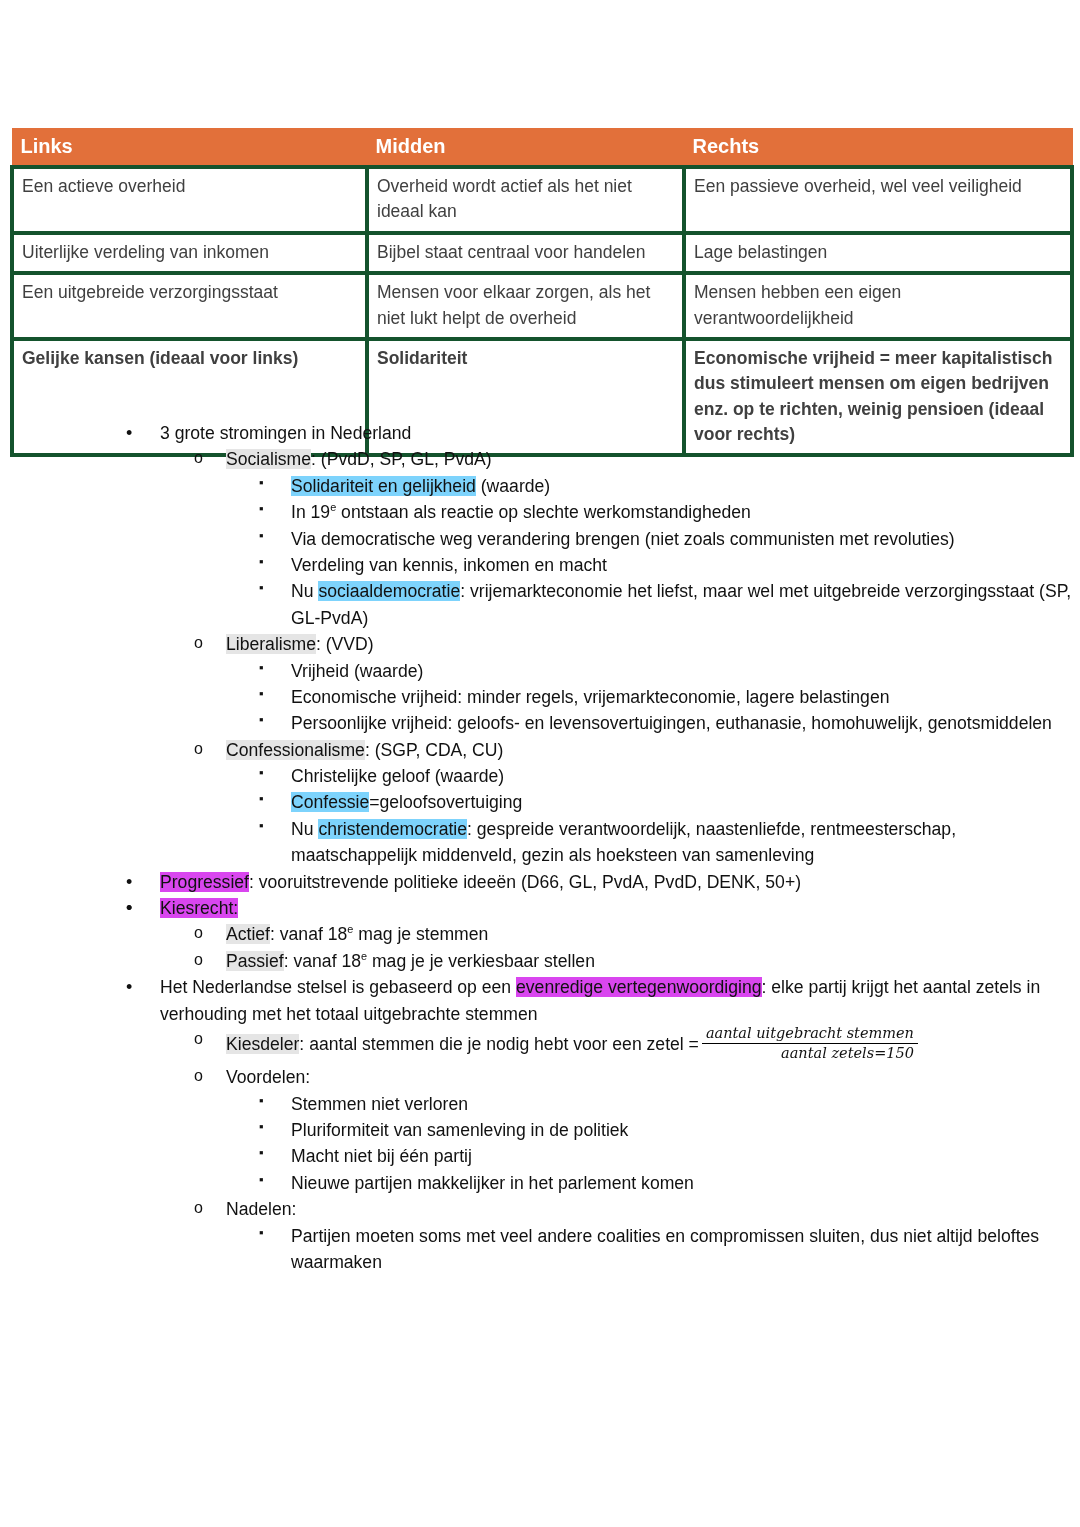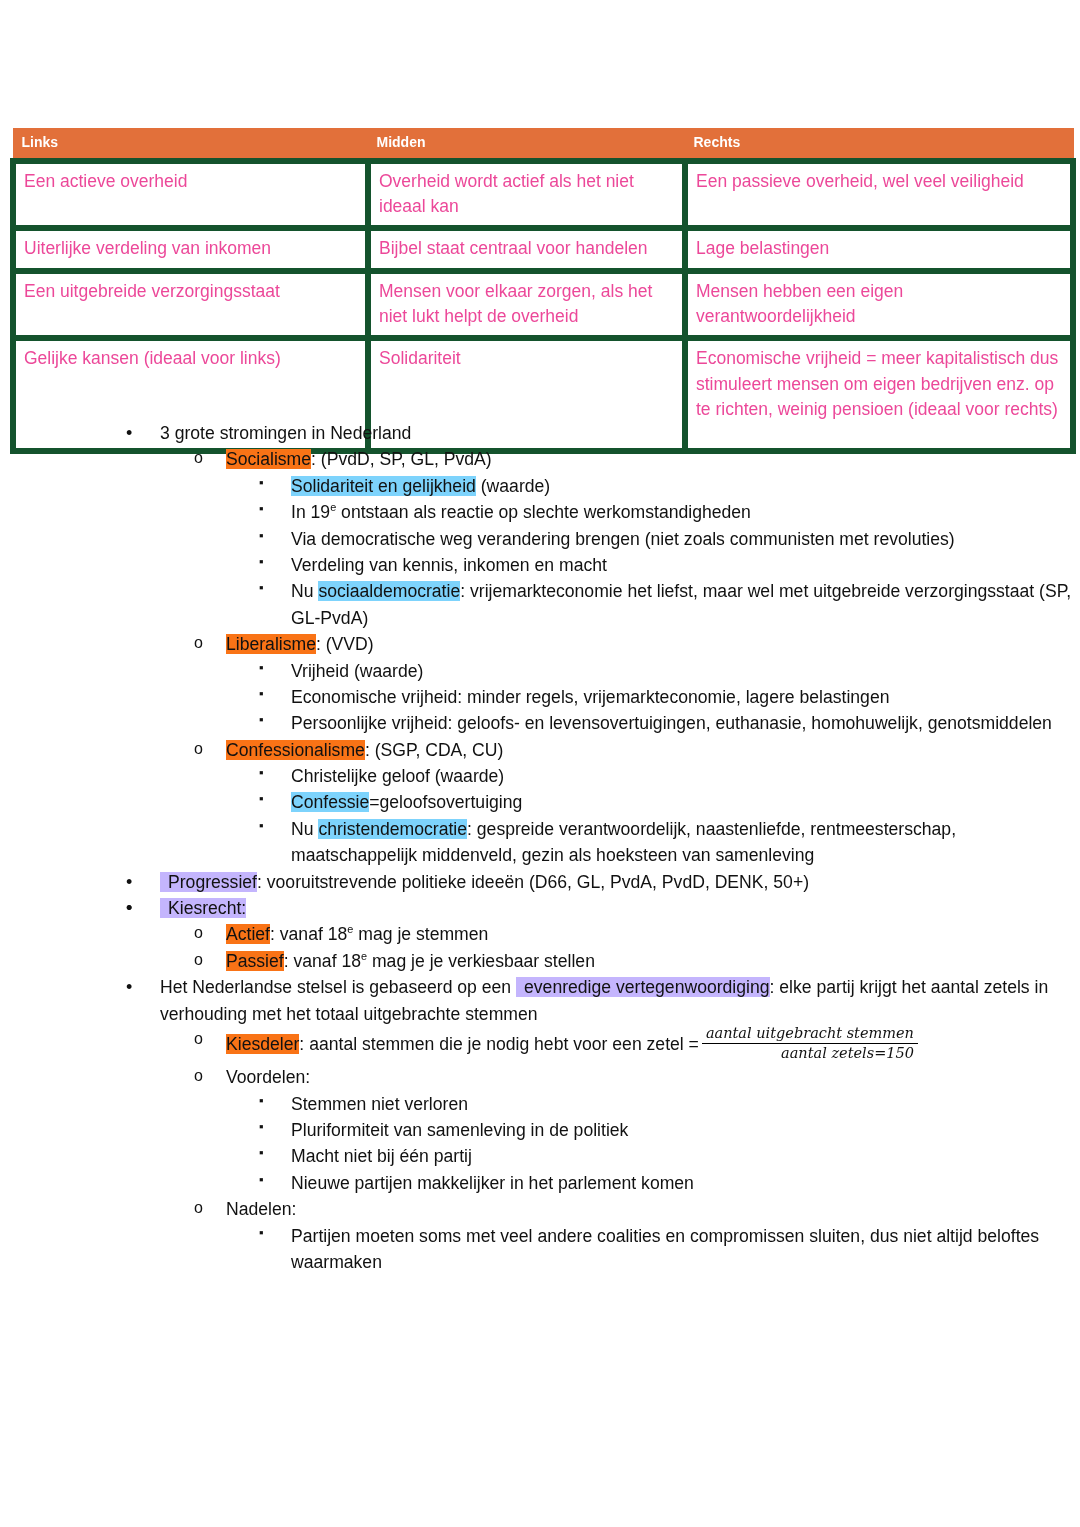--- a/index.html
+++ b/index.html
@@ -39,32 +39,32 @@
   table.cmp col.c1 { width: 355px; }
   table.cmp col.c2 { width: 317px; }
   table.cmp col.c3 { width: 388px; }
 
   table.cmp thead th {
     background: #E2703A;
     color: #ffffff;
     font-weight: bold;
     text-align: left;
     padding: 5px 8px 6px 8px;
-    font-size: 14px;
+    font-size: 20px;
     border: 1px solid #E2703A;
     line-height: 1.25;
   }
   table.cmp tbody td {
-    border: 6px solid #14532d;
+    border: 4px solid #14532d;
     padding: 5px 8px 6px 8px;
     vertical-align: top;
     line-height: 1.45;
-    color: #ec4899;
-  }
-  table.cmp tbody tr:last-child td { height: 96px; }
+    color: #404040;
+  }
+  table.cmp tbody tr:last-child td { height: 96px; font-weight: bold; }
 
   
   .outline {
     position: absolute;
     left: 0;
     top: 420px;
     width: 1080px;
     font-size: 17.6px;
     line-height: 1.5;
     color: #111111;
@@ -104,23 +104,23 @@
   ul.lvl3 > li > .mk {
     position: absolute;
     left: 33px;
     top: 0;
     font-size: 13px;
     line-height: 1.6;
   }
   .txt { display: block; }
 
   
-  .hl-green  { background: #f97316; }
+  .hl-green  { background: #e5e5e5; }
   .hl-cyan   { background: #7dd3fc; }
-  .hl-yellow { background: #c4b5fd; padding-left: 8px; }
+  .hl-yellow { background: #d946ef; }
 
   sup { font-size: 0.62em; vertical-align: super; line-height: 0; }
 
   
   .frac {
     display: inline-block;
     vertical-align: middle;
     text-align: right;
     font-family: "DejaVu Serif", serif;
     font-style: italic;

